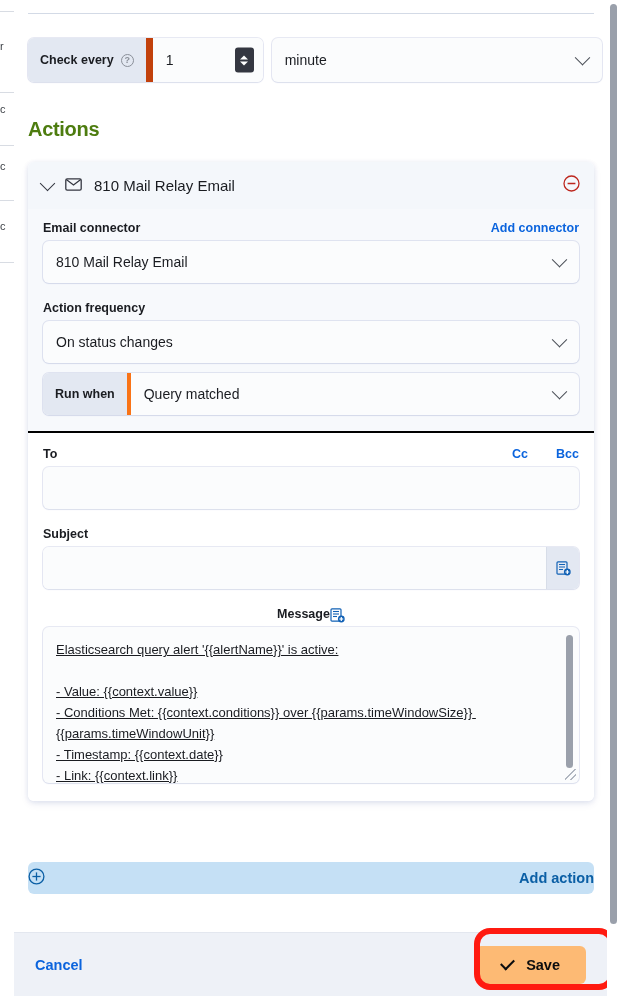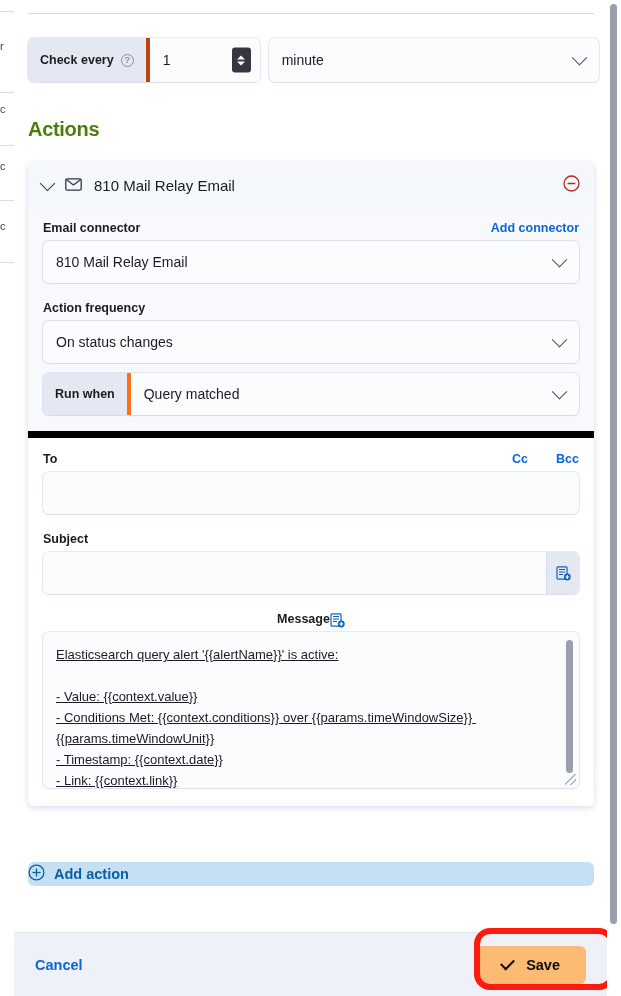--- a/index.html
+++ b/index.html
@@ -42,21 +42,21 @@
     display: flex; align-items: stretch;
     height: 44px; border-radius: 6px; overflow: hidden;
     background: #fbfcfd;
     box-shadow: 0 0 0 1px rgba(17,43,134,0.10), 0 1px 2px rgba(17,43,134,0.06);
   }
   .prepend-label {
     display: flex; align-items: center; gap: 7px;
     padding: 0 12px;
     background: #e3e8f2;
     font-size: 12.5px; font-weight: bold; color: #1a1c21;
-    border-right: 4px solid #c2410c;
+    border-right: 7px solid #c2410c;
   }
   .help-icon {
     width: 13px; height: 13px; border-radius: 50%;
     border: 1.3px solid #8a8f99; color: #8a8f99;
     font-size: 9px; line-height: 11px; text-align: center; font-weight: bold;
     display: inline-block;
   }
   .num-wrap { position: relative; width: 110px; background: #fbfcfd; display:flex; align-items:center; }
   .num-val { padding-left: 13px; font-size: 14px; color: #1a1c21; }
   .spinner {
@@ -131,21 +131,21 @@
     position: relative;
   }
   .runwhen-label {
     display: flex; align-items: center; padding: 0 12px;
     background: #e3e8f2; font-size: 12.5px; font-weight: bold; color: #1a1c21;
     border-right: 4px solid #f97316;
   }
   .runwhen-val { display: flex; align-items: center; padding-left: 13px; font-size: 14px; color: #1a1c21; flex: 1; }
 
   
-  .action-white { background: #ffffff; padding: 14px 15px 18px 15px; border-top: 7px solid #000000; }
+  .action-white { background: #ffffff; padding: 14px 15px 18px 15px; border-top: 2px solid #000000; }
 
   .text-input {
     height: 42px; border-radius: 6px; background: #fbfcfd;
     box-shadow: 0 0 0 1px rgba(17,43,134,0.10), 0 1px 2px rgba(17,43,134,0.06);
     width: 100%;
   }
   .append-group {
     display: flex; align-items: stretch; height: 42px;
     border-radius: 6px; overflow: hidden; background: #fbfcfd;
     box-shadow: 0 0 0 1px rgba(17,43,134,0.10), 0 1px 2px rgba(17,43,134,0.06);
@@ -173,23 +173,23 @@
   }
   .ta-grip {
     position: absolute; right: 3px; bottom: 3px; width: 11px; height: 11px;
     background:
       linear-gradient(135deg, transparent 0 42%, #b0b6c0 42% 52%, transparent 52% 70%),
       linear-gradient(135deg, transparent 0 70%, #b0b6c0 70% 80%, transparent 80%);
   }
 
   
   .add-action {
-    position: absolute; left: 28px; top: 862px; width: 566px; height: 24px;
+    position: absolute; left: 28px; top: 862px; width: 566px; height: 32px;
     background: #c5e0f5; border-radius: 6px;
-    display: flex; align-items: center; justify-content: flex-start; gap: 9px;
+    display: flex; align-items: center; justify-content: space-between; gap: 9px;
     font-size: 14.5px; font-weight: bold; color: #0b5fa5;
   }
 
   
   .footer {
     position: absolute; left: 14px; top: 932px; width: 593px; height: 64px;
     background: #eef1f7; border-top: 1px solid #e3e7ef;
     display: flex; align-items: center; padding: 0 21px;
   }
   .cancel-link { font-size: 14.5px; font-weight: bold; color: #0b64dd; }

